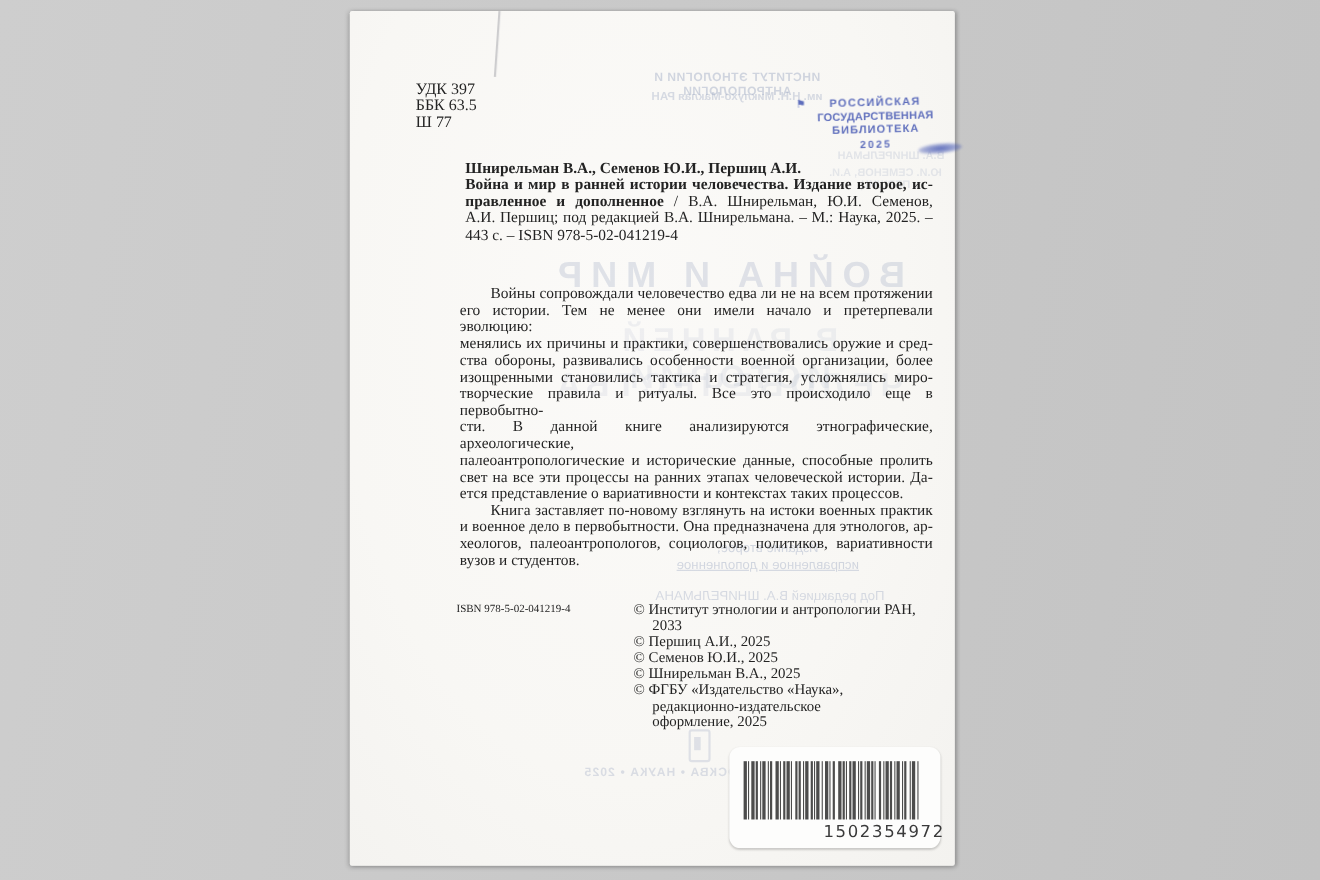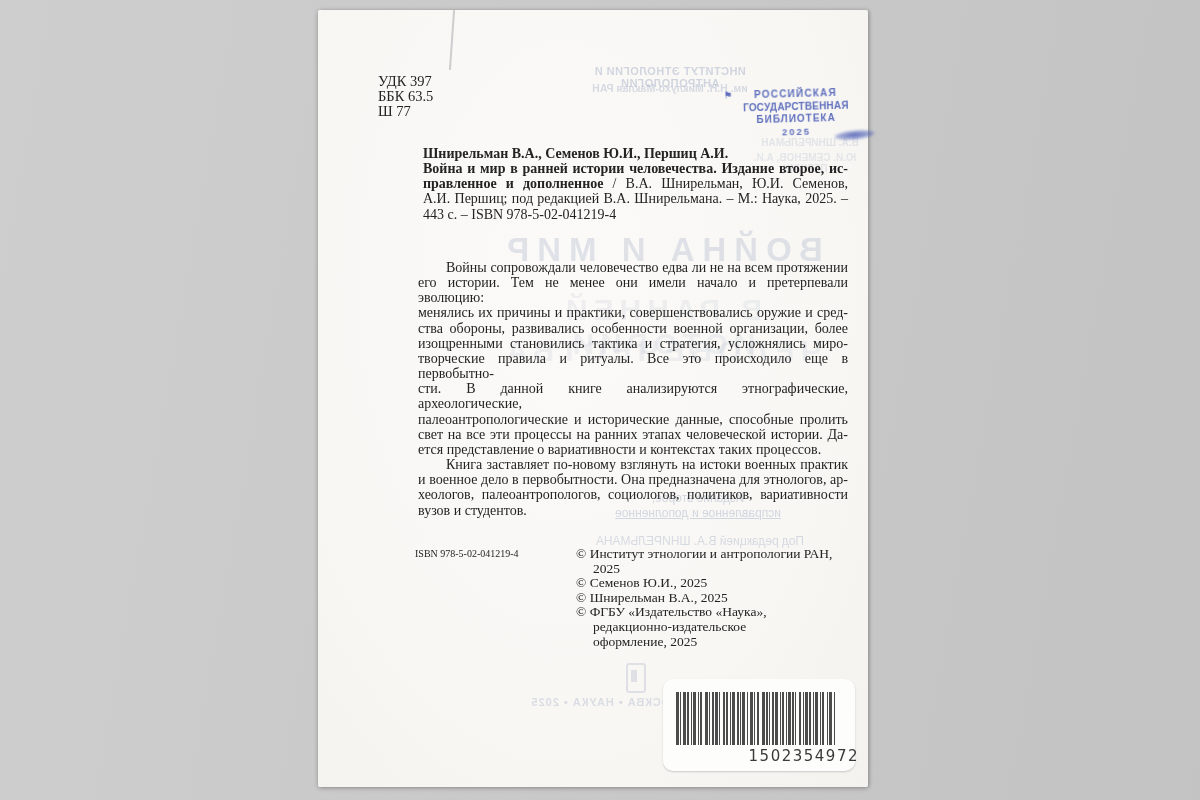--- a/index.html
+++ b/index.html
@@ -142,21 +142,22 @@
       <div class="tline">ется представление о вариативности и контекстах таких процессов.</div>
       <div class="tline indent just">Книга заставляет по-новому взглянуть на истоки военных практик</div>
       <div class="tline just">и военное дело в первобытности. Она предназначена для этнологов, ар-</div>
       <div class="tline just">хеологов, палеоантропологов, социологов, политиков, вариативности</div>
       <div class="tline">вузов и студентов.</div>
     </div>
 
   <div class="abs isbn ser">ISBN 978-5-02-041219-4</div>
   <div class="abs copyrights ser">
       <div class="citem">© Институт этнологии и антропологии РАН,
-2025</div>
+2033</div>
+      <div class="citem">© Першиц А.И., 2025</div>
       <div class="citem">© Семенов Ю.И., 2025</div>
       <div class="citem">© Шнирельман В.А., 2025</div>
       <div class="citem">© ФГБУ «Издательство «Наука»,
 редакционно-издательское
 оформление, 2025</div>
     </div>
 
   <div class="abs bclabel">
     <div class="bars"><span class="bar" style="width: 3px;"></span><span style="width: 1px;"></span><span class="bar" style="width: 1px;"></span><span style="width: 2px;"></span><span class="bar" style="width: 3px;"></span><span style="width: 1px;"></span><span class="bar" style="width: 2px;"></span><span style="width: 2px;"></span><span class="bar" style="width: 1px;"></span><span style="width: 1px;"></span><span class="bar" style="width: 3px;"></span><span style="width: 2px;"></span><span class="bar" style="width: 1px;"></span><span style="width: 1px;"></span><span class="bar" style="width: 2px;"></span><span style="width: 3px;"></span><span class="bar" style="width: 3px;"></span><span style="width: 1px;"></span><span class="bar" style="width: 1px;"></span><span style="width: 2px;"></span><span class="bar" style="width: 2px;"></span><span style="width: 1px;"></span><span class="bar" style="width: 3px;"></span><span style="width: 1px;"></span><span class="bar" style="width: 1px;"></span><span style="width: 3px;"></span><span class="bar" style="width: 2px;"></span><span style="width: 1px;"></span><span class="bar" style="width: 2px;"></span><span style="width: 2px;"></span><span class="bar" style="width: 1px;"></span><span style="width: 1px;"></span><span class="bar" style="width: 3px;"></span><span style="width: 2px;"></span><span class="bar" style="width: 2px;"></span><span style="width: 1px;"></span><span class="bar" style="width: 1px;"></span><span style="width: 1px;"></span><span class="bar" style="width: 3px;"></span><span style="width: 2px;"></span><span class="bar" style="width: 1px;"></span><span style="width: 2px;"></span><span class="bar" style="width: 3px;"></span><span style="width: 1px;"></span><span class="bar" style="width: 1px;"></span><span style="width: 2px;"></span><span class="bar" style="width: 2px;"></span><span style="width: 3px;"></span><span class="bar" style="width: 3px;"></span><span style="width: 1px;"></span><span class="bar" style="width: 2px;"></span><span style="width: 1px;"></span><span class="bar" style="width: 1px;"></span><span style="width: 2px;"></span><span class="bar" style="width: 2px;"></span><span style="width: 1px;"></span><span class="bar" style="width: 3px;"></span><span style="width: 2px;"></span><span class="bar" style="width: 1px;"></span><span style="width: 1px;"></span><span class="bar" style="width: 2px;"></span><span style="width: 2px;"></span><span class="bar" style="width: 1px;"></span><span style="width: 1px;"></span><span class="bar" style="width: 3px;"></span><span style="width: 1px;"></span><span class="bar" style="width: 2px;"></span><span style="width: 1px;"></span><span class="bar" style="width: 1px;"></span><span style="width: 3px;"></span><span class="bar" style="width: 2px;"></span><span style="width: 2px;"></span><span class="bar" style="width: 1px;"></span><span style="width: 1px;"></span><span class="bar" style="width: 3px;"></span><span style="width: 1px;"></span><span class="bar" style="width: 2px;"></span><span style="width: 2px;"></span><span class="bar" style="width: 1px;"></span><span style="width: 1px;"></span><span class="bar" style="width: 3px;"></span><span style="width: 2px;"></span><span class="bar" style="width: 1px;"></span><span style="width: 1px;"></span><span class="bar" style="width: 2px;"></span><span style="width: 3px;"></span><span class="bar" style="width: 1px;"></span><span style="width: 1px;"></span><span class="bar" style="width: 3px;"></span><span style="width: 2px;"></span><span class="bar" style="width: 1px;"></span></div>
     <div class="bcnum">1502354972</div>

